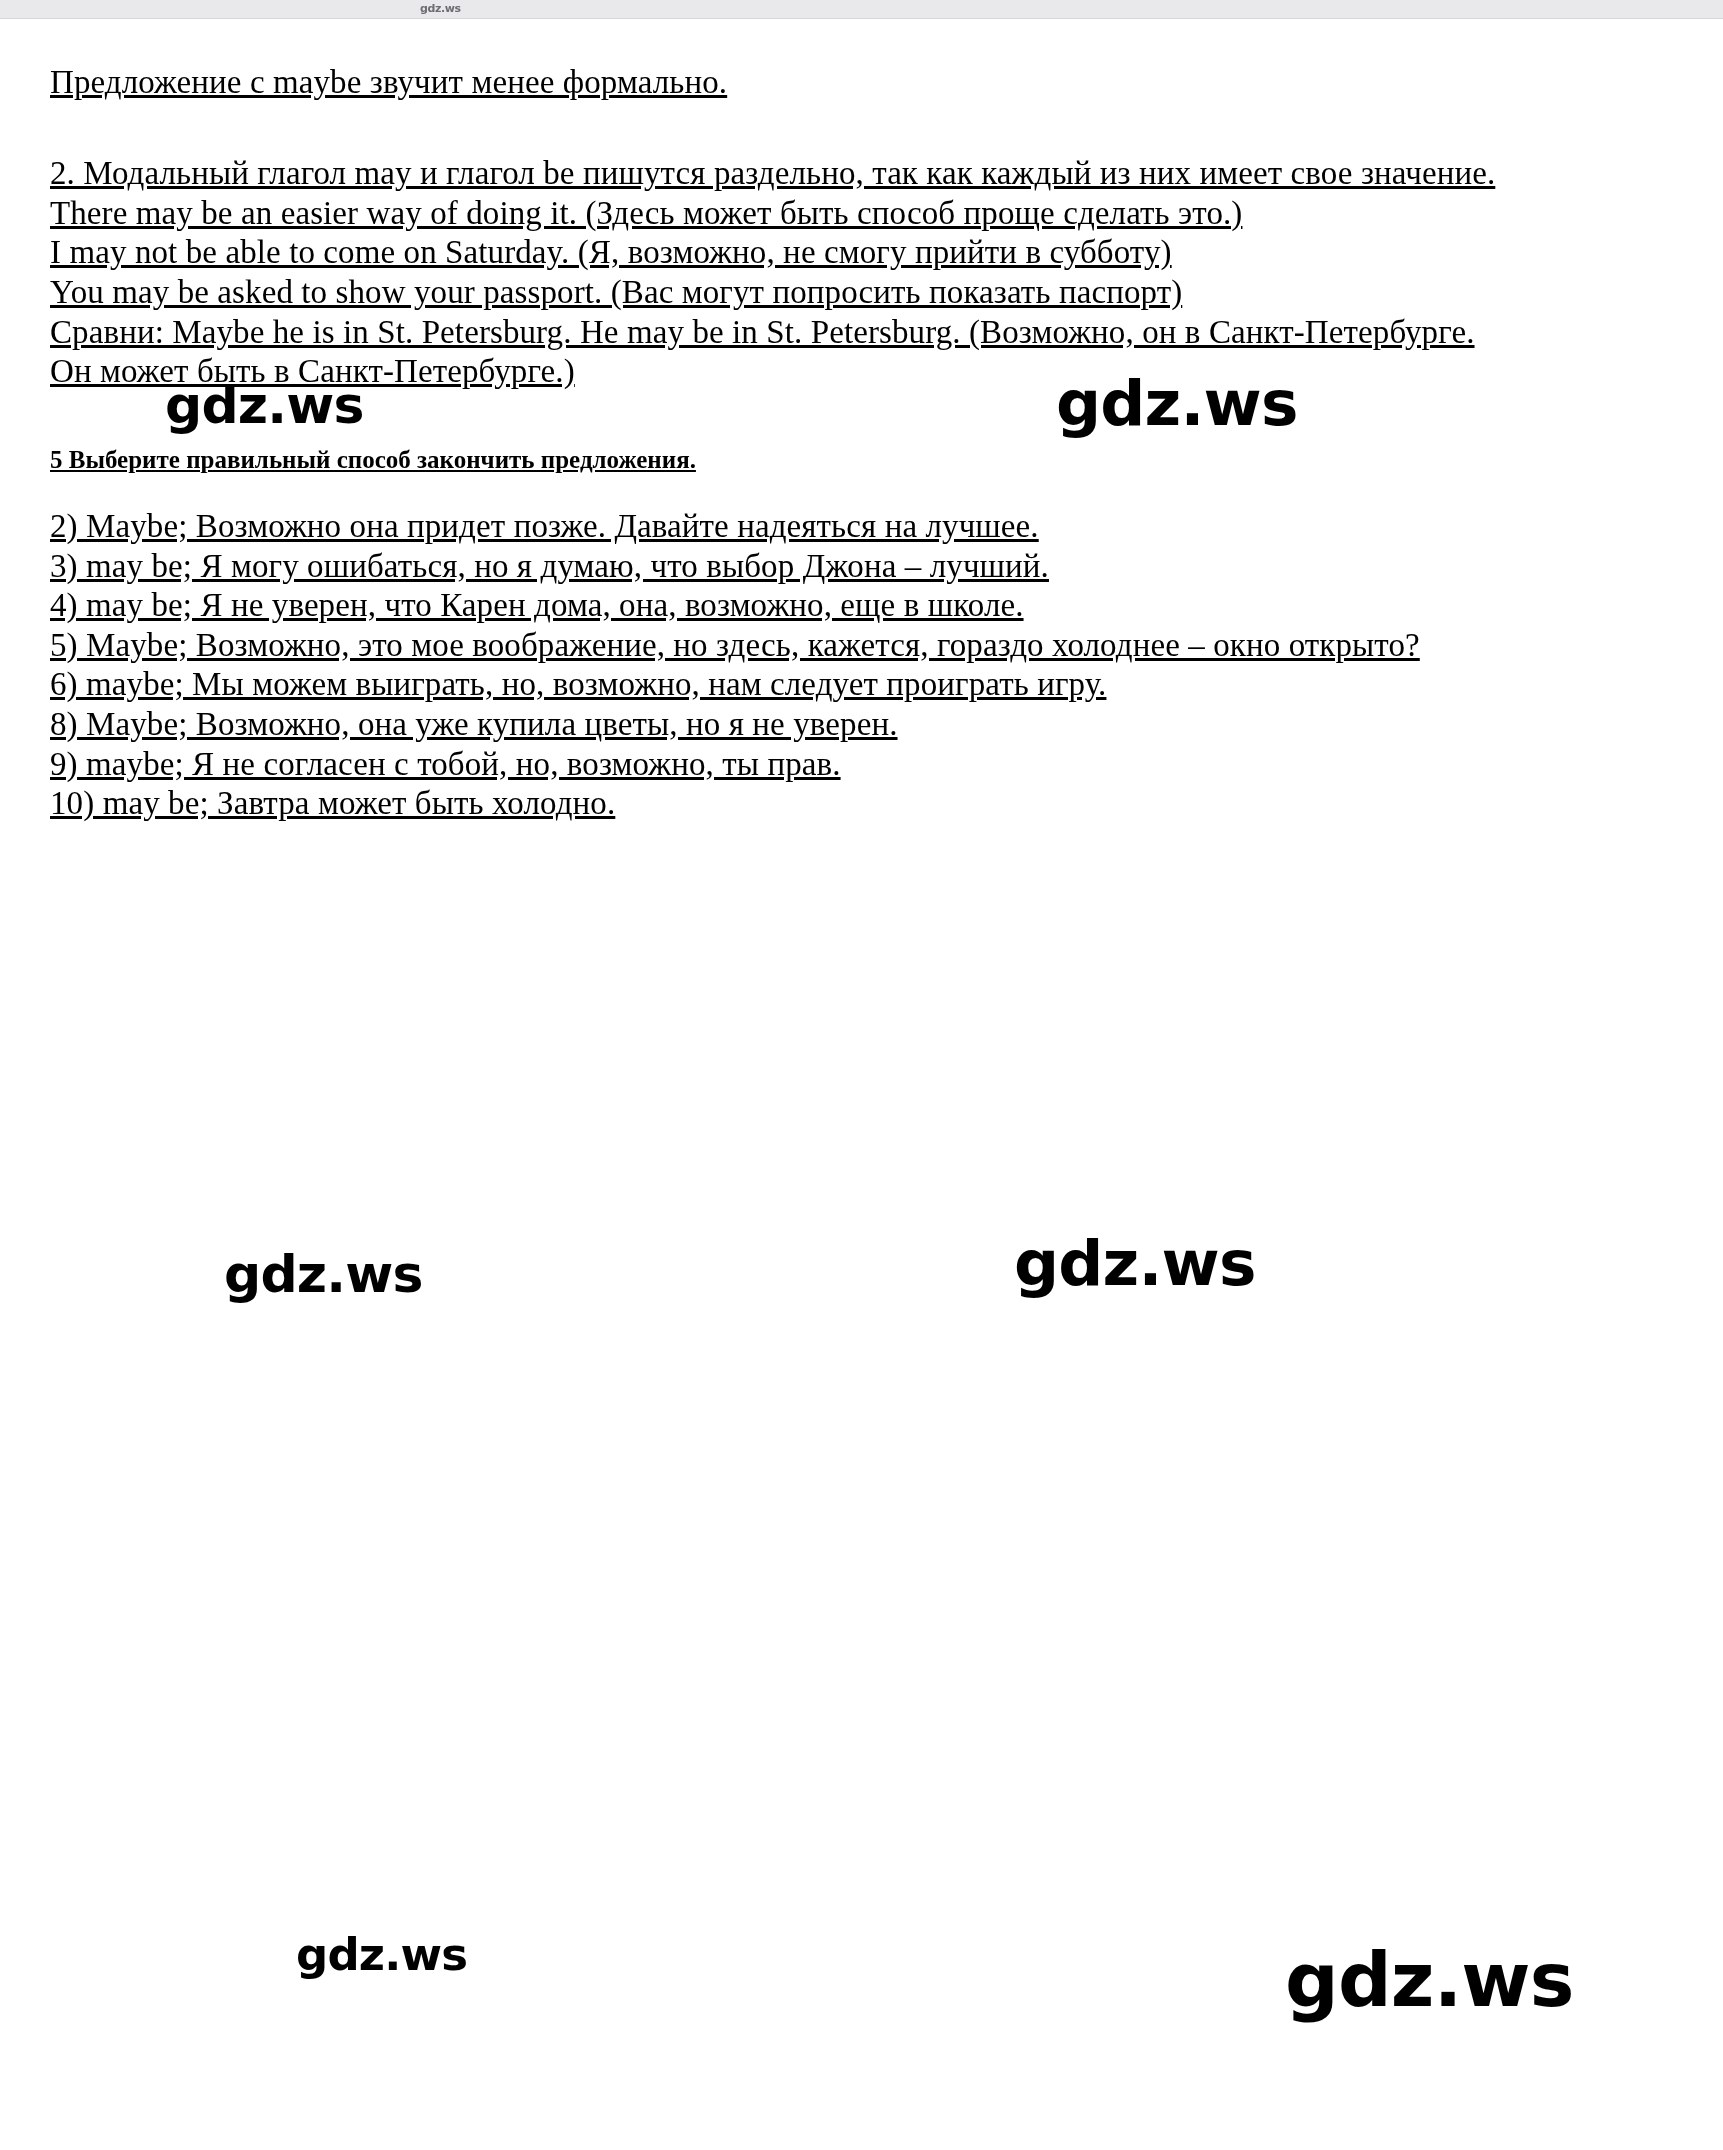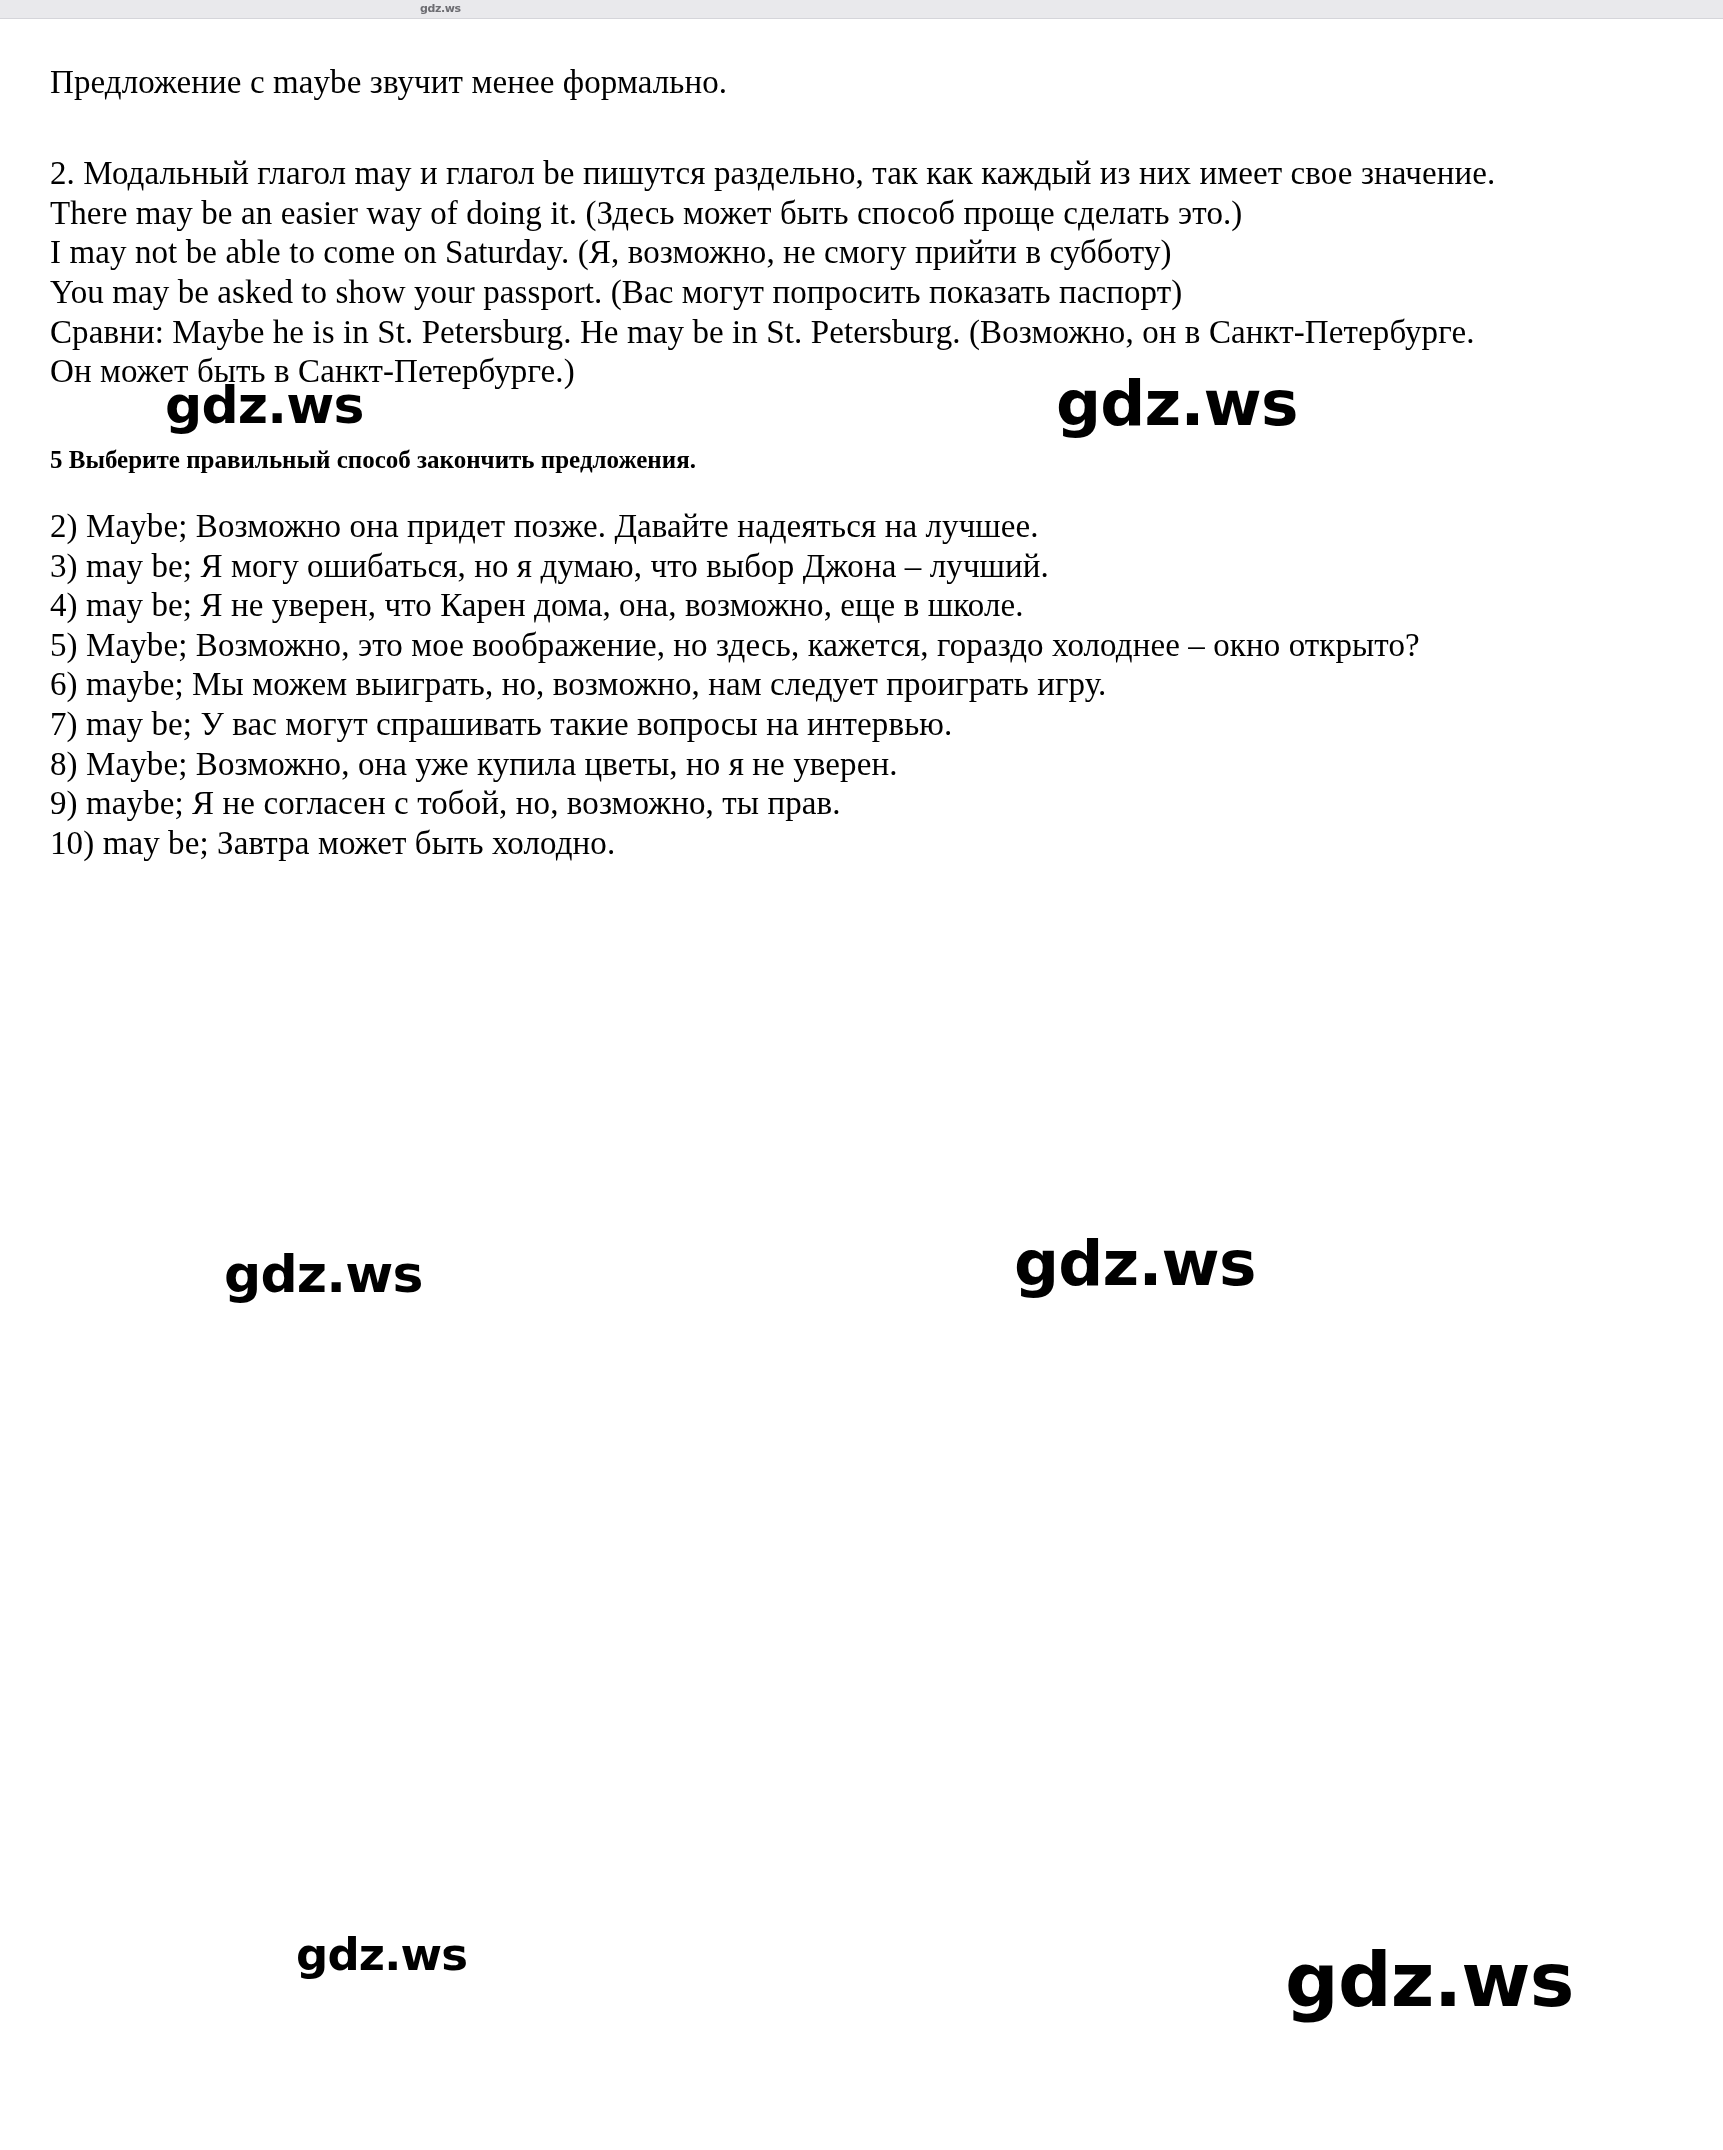--- a/index.html
+++ b/index.html
@@ -14,20 +14,21 @@
     color: #000000;
     position: relative;
     overflow: hidden;
   }
   .page {
     position: relative;
     width: 1585px;
     min-height: 2151px;
     box-sizing: border-box;
     padding: 46px 79px 33px 50px;
+    text-decoration: underline;
   }
   .topbar {
     position: absolute;
     top: 0;
     left: 0;
     width: 1723px;
     height: 18.4px;
     background: #e9e9ec;
     border-bottom: 0.8px solid #d5d5da;
   }
@@ -128,21 +129,20 @@
     <div class="task-title">5 Выберите правильный способ закончить предложения.</div>
 
     <div class="gap-md"></div>
 
     <div class="answers">
       <p class="answer">2) Maybe; Возможно она придет позже. Давайте надеяться на лучшее.</p>
       <p class="answer">3) may be; Я могу ошибаться, но я думаю, что выбор Джона – лучший.</p>
       <p class="answer">4) may be; Я не уверен, что Карен дома, она, возможно, еще в школе.</p>
       <p class="answer">5) Maybe; Возможно, это мое воображение, но здесь, кажется, гораздо холоднее – окно открыто?</p>
       <p class="answer">6) maybe; Мы можем выиграть, но, возможно, нам следует проиграть игру.</p>
-      <p class="answer">7) may be; У вас могут спрашивать такие вопросы на интервью.</p>
       <p class="answer">8) Maybe; Возможно, она уже купила цветы, но я не уверен.</p>
       <p class="answer">9) maybe; Я не согласен с тобой, но, возможно, ты прав.</p>
       <p class="answer">10) may be; Завтра может быть холодно.</p>
     </div>
 
   </div>
 
   <div class="watermark wm-1">gdz.ws</div>
   <div class="watermark wm-2">gdz.ws</div>
   <div class="watermark wm-3">gdz.ws</div>

